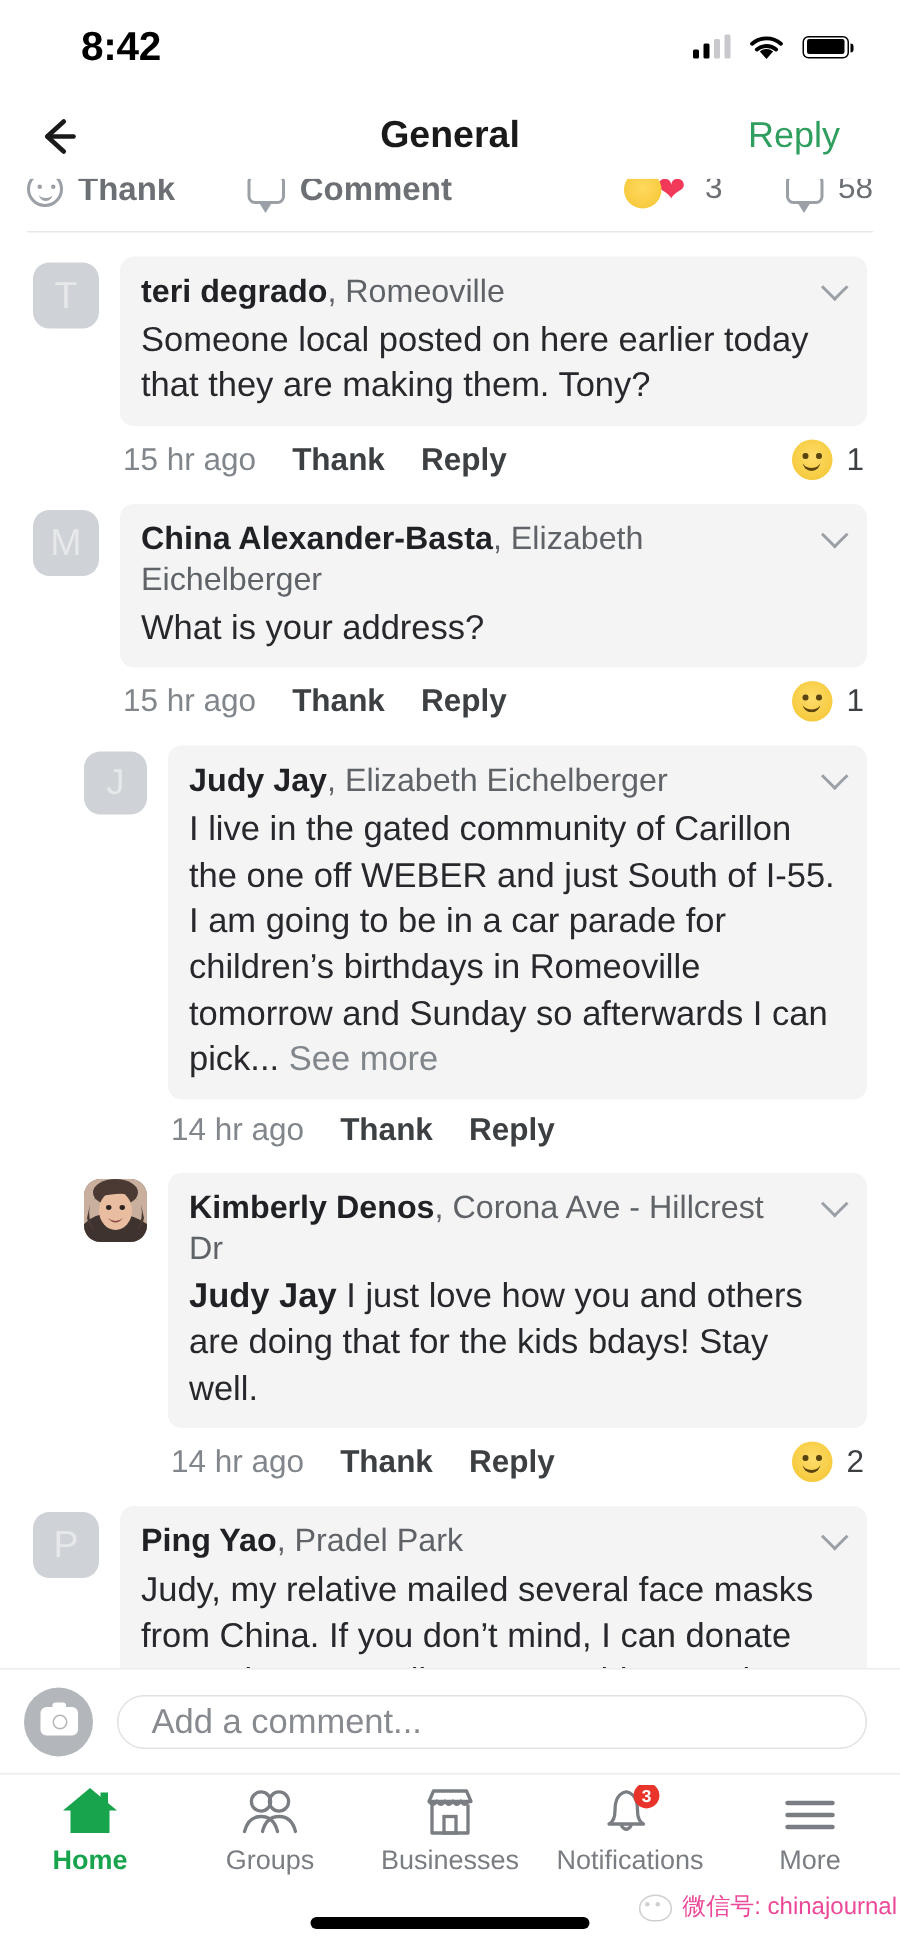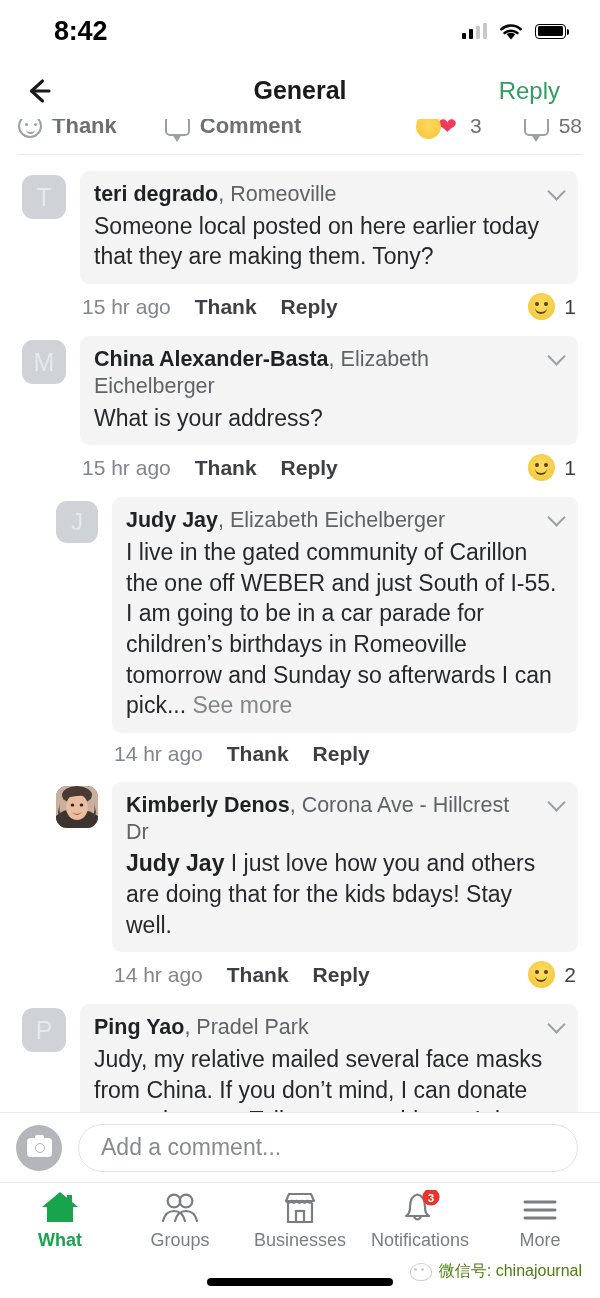--- a/index.html
+++ b/index.html
@@ -212,21 +212,21 @@
   .cam-body { width: 25px; height: 19px; background: #fff; border-radius: 4px; position: relative; }
   .cam-body::before{
     content:""; position:absolute; left:8px; top:-3.5px; width:9px; height:4px;
     background:#fff; border-radius:2px 2px 0 0;
   }
   .cam-body::after{
     content:""; position:absolute; left:8.5px; top:5px; width:8px; height:8px;
     border:1.8px solid #b3b6ba; border-radius:50%;
   }
   .cinput {
-    flex: 1 1 auto; height: 48px;
+    flex: 1 1 auto; height: 36px;
     border: 1.5px solid #e2e2e4; border-radius: 26px;
     background: #fff;
     display: flex; align-items: center; padding: 0 22px;
   }
   .cinput span { font-size: 23px; color: #878b90; }
 
   
   .tabbar {
     flex: 0 0 76px;
     border-top: 1px solid #ececec;
@@ -242,23 +242,23 @@
   .ic { height: 34px; display:flex; align-items:flex-end; justify-content:center; position:relative; }
 
   svg { display:block; }
 
   
   .home-ind {
     position: absolute; bottom: 12px; left: 50%; transform: translateX(-50%);
     width: 186px; height: 8px; border-radius: 4px; background: #000;
   }
   .watermark {
-    position: absolute; right: 18px; bottom: 16px;
+    position: absolute; right: 2px; bottom: 16px;
     display: flex; align-items: center; gap: 7px;
-    font-size: 16px; color: #4d7c0f;
+    font-size: 16px; color: #ec4899;
   }
   .wechat {
     width: 22px; height: 18px; border-radius: 50% 50% 45% 45%;
     border: 1.6px solid #cfcfcf; position: relative;
   }
   .wechat::before{
     content:""; position:absolute; left:3px; top:4px; width:3px;height:3px;
     border-radius:50%; background:#cfcfcf; box-shadow: 7px 0 0 #cfcfcf;
   }
   .bottom-space { flex: 0 0 40px; position: relative; background:#fff; }
@@ -448,21 +448,21 @@
 
   <div class="tabbar">
 
     <div class="tab active">
       <div class="ic">
         <svg width="40" height="34" viewBox="0 0 40 34">
           <path d="M20 2 L38 17 h-5 v15 H7 V17 H2 Z" fill="#17a44c"></path>
           <rect x="27" y="5" width="5" height="7" fill="#17a44c"></rect>
         </svg>
       </div>
-      <div class="lbl">What</div>
+      <div class="lbl">Home</div>
     </div>
 
     <div class="tab">
       <div class="ic">
         <svg width="42" height="32" viewBox="0 0 42 32">
           <circle cx="15" cy="9" r="6.4" fill="none" stroke="#7a7e83" stroke-width="2.2"></circle>
           <circle cx="27" cy="9" r="6.4" fill="none" stroke="#7a7e83" stroke-width="2.2"></circle>
           <path d="M4 29 q2.5 -10 11 -10 q8.5 0 11 10" fill="none" stroke="#7a7e83" stroke-width="2.2" stroke-linecap="round"></path>
           <path d="M16 29 q2.5 -10 11 -10 q8.5 0 11 10" fill="none" stroke="#7a7e83" stroke-width="2.2" stroke-linecap="round"></path>
         </svg>

